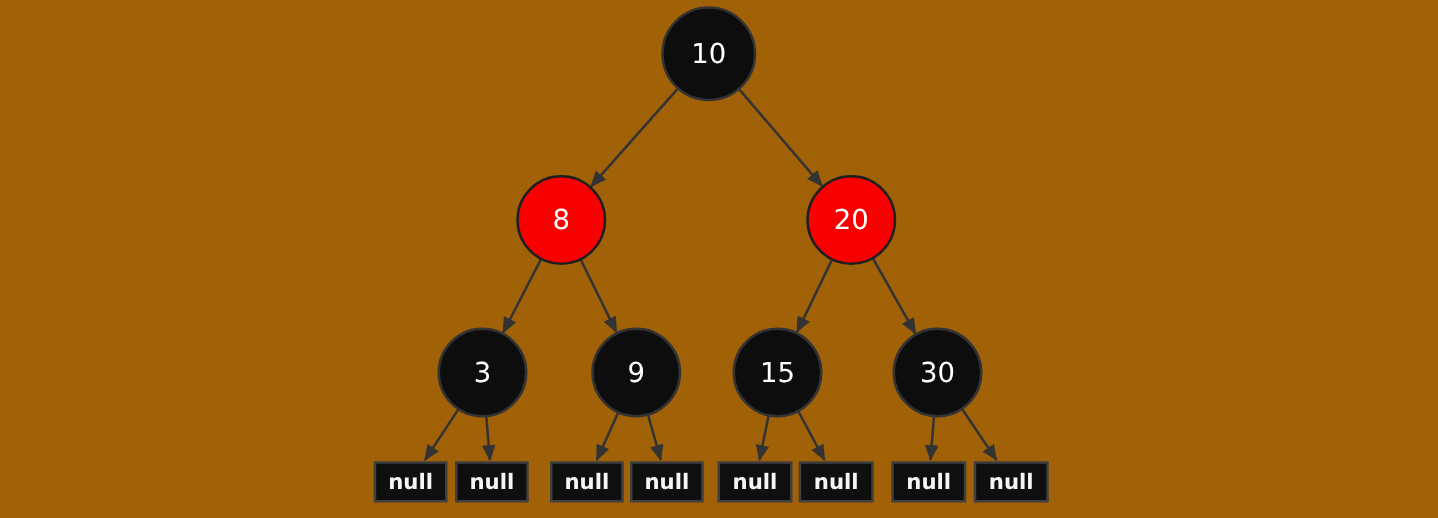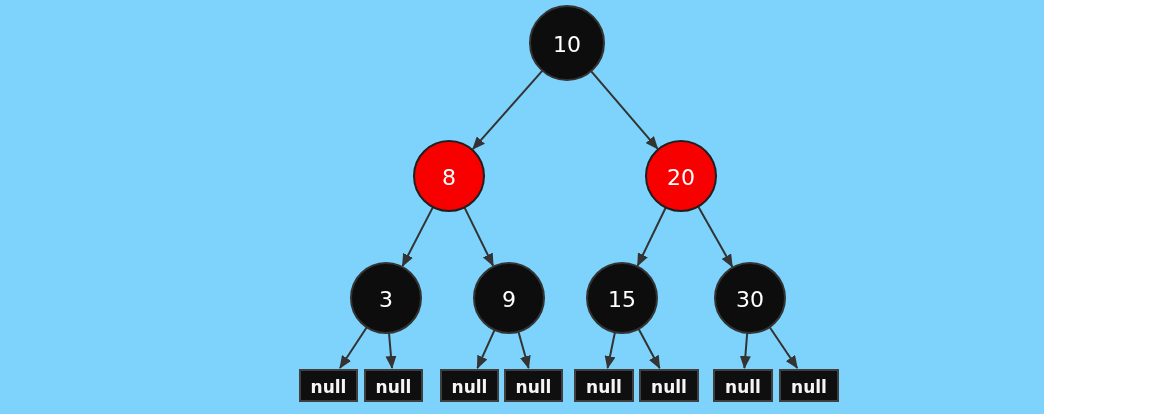--- a/index.html
+++ b/index.html
@@ -3,23 +3,23 @@
 <meta charset="utf-8">
 <style>
   html, body {
     margin: 0;
     padding: 0;
     background: #ffffff;
     font-family: "DejaVu Sans", "Liberation Sans", sans-serif;
   }
   .canvas {
     position: relative;
-    width: 1044px;
+    width: 1150px;
     height: 414px;
-    background: #7dd3fc;
+    background: #a16207;
     overflow: hidden;
   }
   svg { display: block; }
   .node-label {
     font-family: "DejaVu Sans", "Liberation Sans", sans-serif;
     font-size: 22px;
     fill: #ffffff;
   }
   .leaf-label {
     font-family: "DejaVu Sans", "Liberation Sans", sans-serif;

